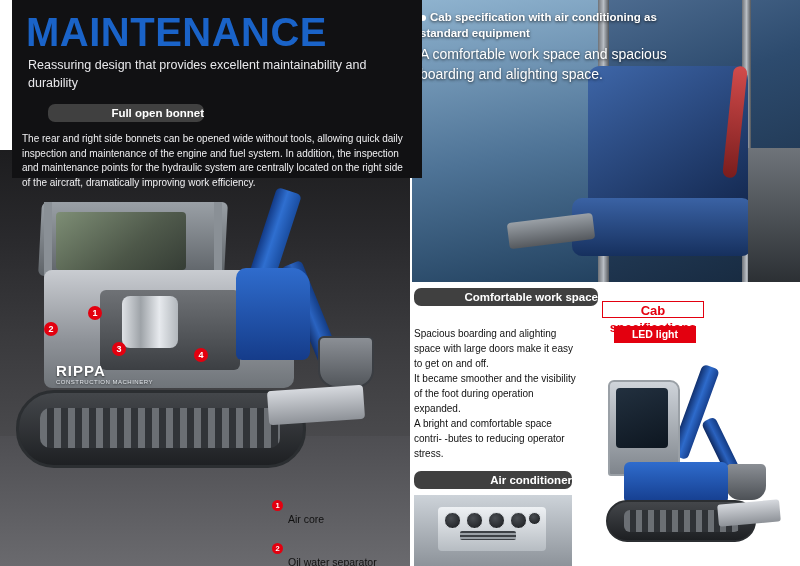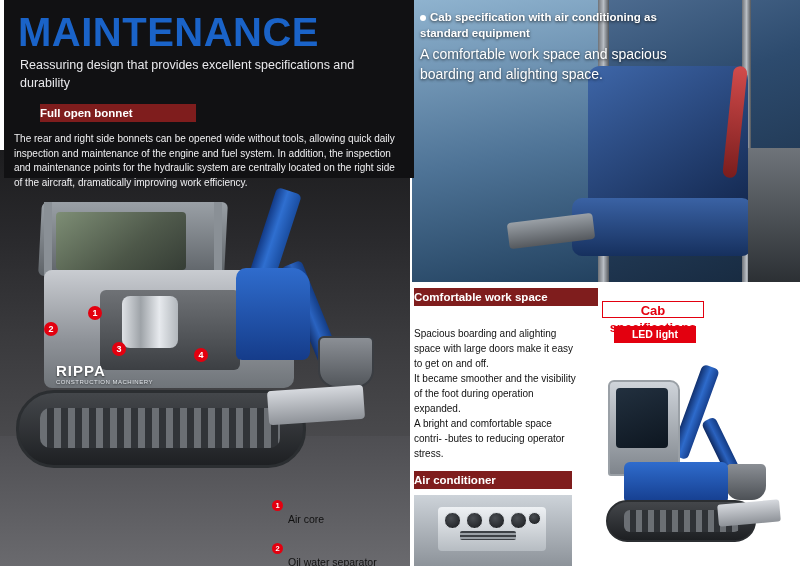--- a/index.html
+++ b/index.html
@@ -13,21 +13,21 @@
     position: relative;
     width: 800px;
     height: 566px;
     background: #ffffff;
     overflow: hidden;
   }
 
   
   .hdr-panel {
     position: absolute;
-    left: 4px; top: 0;
+    left: 12px; top: 0;
     width: 410px; height: 178px;
     background: #111113;
     z-index: 5;
   }
   .hdr-title {
     position: absolute;
     left: 14px; top: 12px;
     font-size: 40px;
     font-weight: bold;
     letter-spacing: 0.5px;
@@ -37,27 +37,28 @@
   .hdr-sub {
     position: absolute;
     left: 16px; top: 56px;
     width: 370px;
     font-size: 12.5px;
     color: #e9e9ec;
     line-height: 1.45;
   }
   .tag-red {
     position: absolute;
-    background: #7f1d1d;
+    background: #404040;
     color: #ffffff;
     font-size: 11.5px;
     font-weight: bold;
-    text-align: left;
+    text-align: right;
     line-height: 18px;
     height: 18px;
+    border-radius: 7px;
   }
   .tag-bonnet {
     left: 36px; top: 104px;
     width: 156px;
   }
   .hdr-body {
     position: absolute;
     left: 10px; top: 132px;
     width: 384px;
     font-size: 10px;
@@ -506,21 +507,21 @@
     </div>
 
     <div class="num-bubble" style="left:88px; top:156px;">1</div>
     <div class="num-bubble" style="left:44px; top:172px;">2</div>
     <div class="num-bubble" style="left:112px; top:192px;">3</div>
     <div class="num-bubble" style="left:194px; top:198px;">4</div>
   </div>
 
   <div class="hdr-panel">
     <div class="hdr-title">MAINTENANCE</div>
-    <div class="hdr-sub">Reassuring design that provides excellent specifications and durability</div>
+    <div class="hdr-sub">Reassuring design that provides excellent maintainability and durability</div>
     <div class="tag-red tag-bonnet">Full open bonnet</div>
     <div class="hdr-body">The rear and right side bonnets can be opened wide without tools, allowing quick daily inspection and maintenance of the engine and fuel system. In addition, the inspection and maintenance points for the hydraulic system are centrally located on the right side of the aircraft, dramatically improving work efficiency.</div>
   </div>
 
   <div class="legend">
     <div class="legend-row">
       <span class="legend-dot">1</span>
       <span class="legend-label">Air core</span>
     </div>
     <div class="legend-row">

